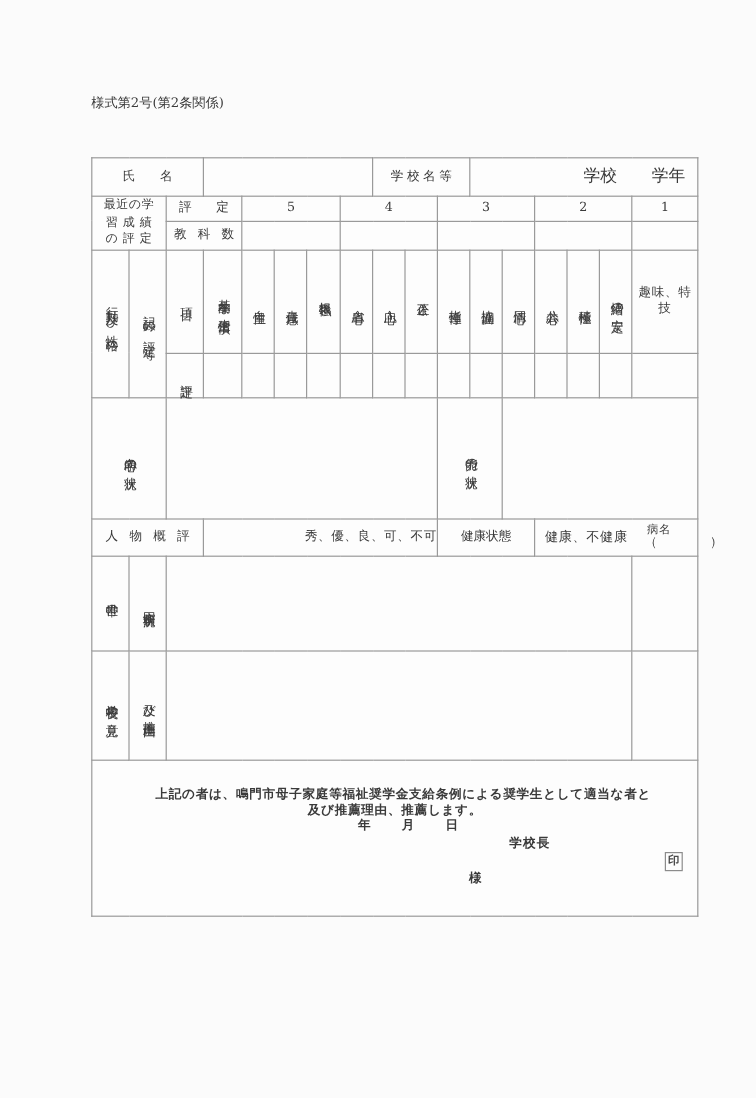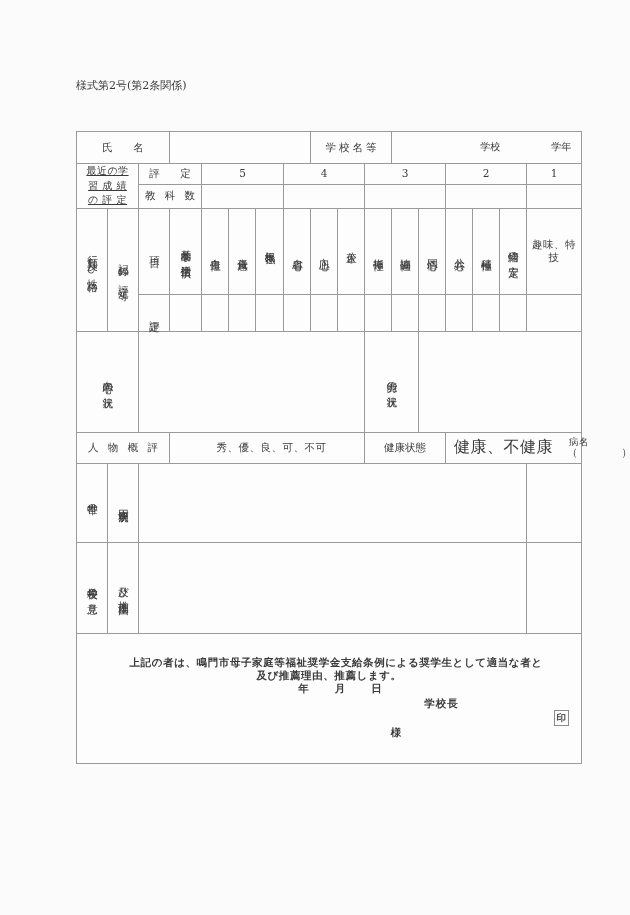--- a/index.html
+++ b/index.html
@@ -93,47 +93,46 @@
     height: 100%;
   }
   .vert-loose { letter-spacing: 3px; }
 
   
   .stack3 {
     display: block;
     font-size: 10px;
     line-height: 1.45;
     letter-spacing: 0.5px;
-    text-decoration: underline;
   }
 
   
   .hobby-head {
     font-size: 10.5px;
     letter-spacing: 0.5px;
     margin-top: 44px;
   }
 
   
   .lft {
     display: block;
-    text-align: center;
+    text-align: right;
     padding-left: 9px;
     letter-spacing: 0.5px;
   }
 
   
   .health-row {
     display: flex;
     align-items: center;
     height: 100%;
     padding-left: 8px;
   }
   .health-opts {
-    font-size: 16px;
+    font-size: 11px;
     letter-spacing: 0.5px;
     white-space: nowrap;
   }
   .disease {
     margin-left: 14px;
     display: flex;
     flex-direction: column;
     align-items: flex-start;
     line-height: 1.05;
   }
@@ -149,22 +148,22 @@
   }
   .paren-gap { display: inline-block; width: 44px; }
 
   
   .school-line {
     display: flex;
     justify-content: flex-end;
     align-items: center;
     height: 100%;
     padding-right: 10px;
-    gap: 51px;
-    font-size: 10px;
+    gap: 29px;
+    font-size: 14px;
   }
 
   
   .rec-cell {
     text-align: left;
     vertical-align: top;
     padding: 9px 12px 10px 12px !important;
     font-size: 10.5px;
     line-height: 2.05;
     letter-spacing: 0.6px;

